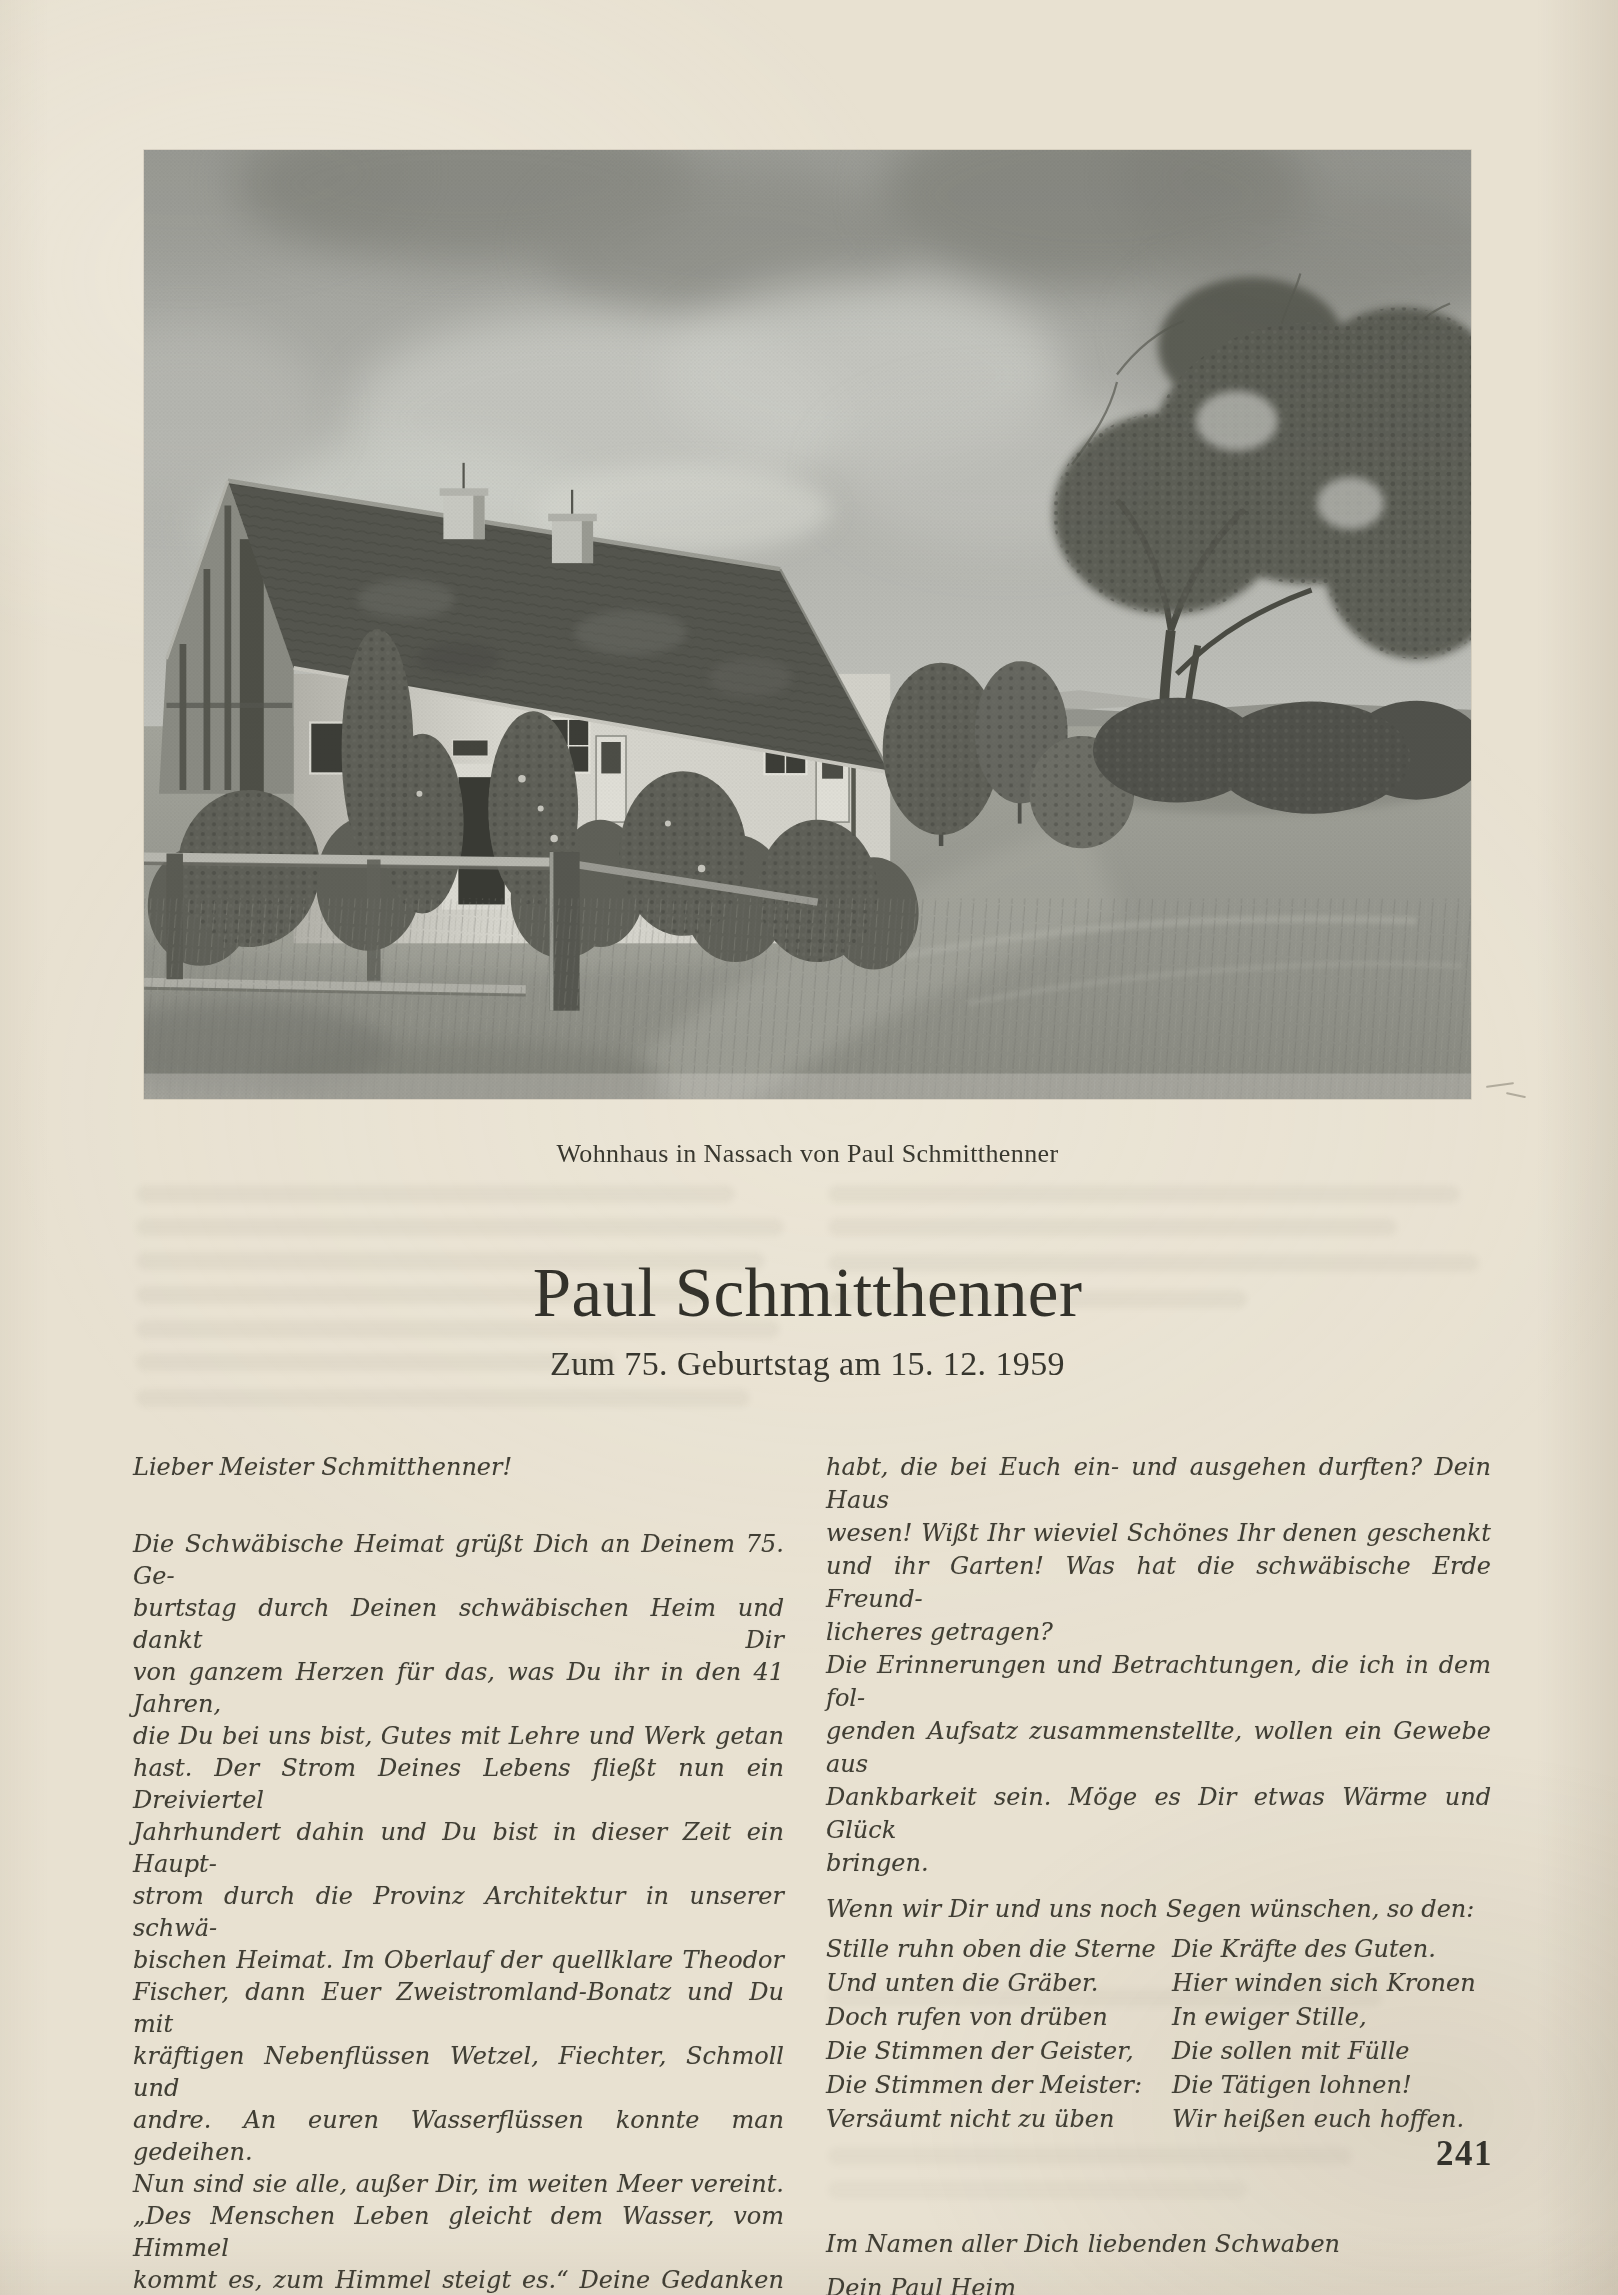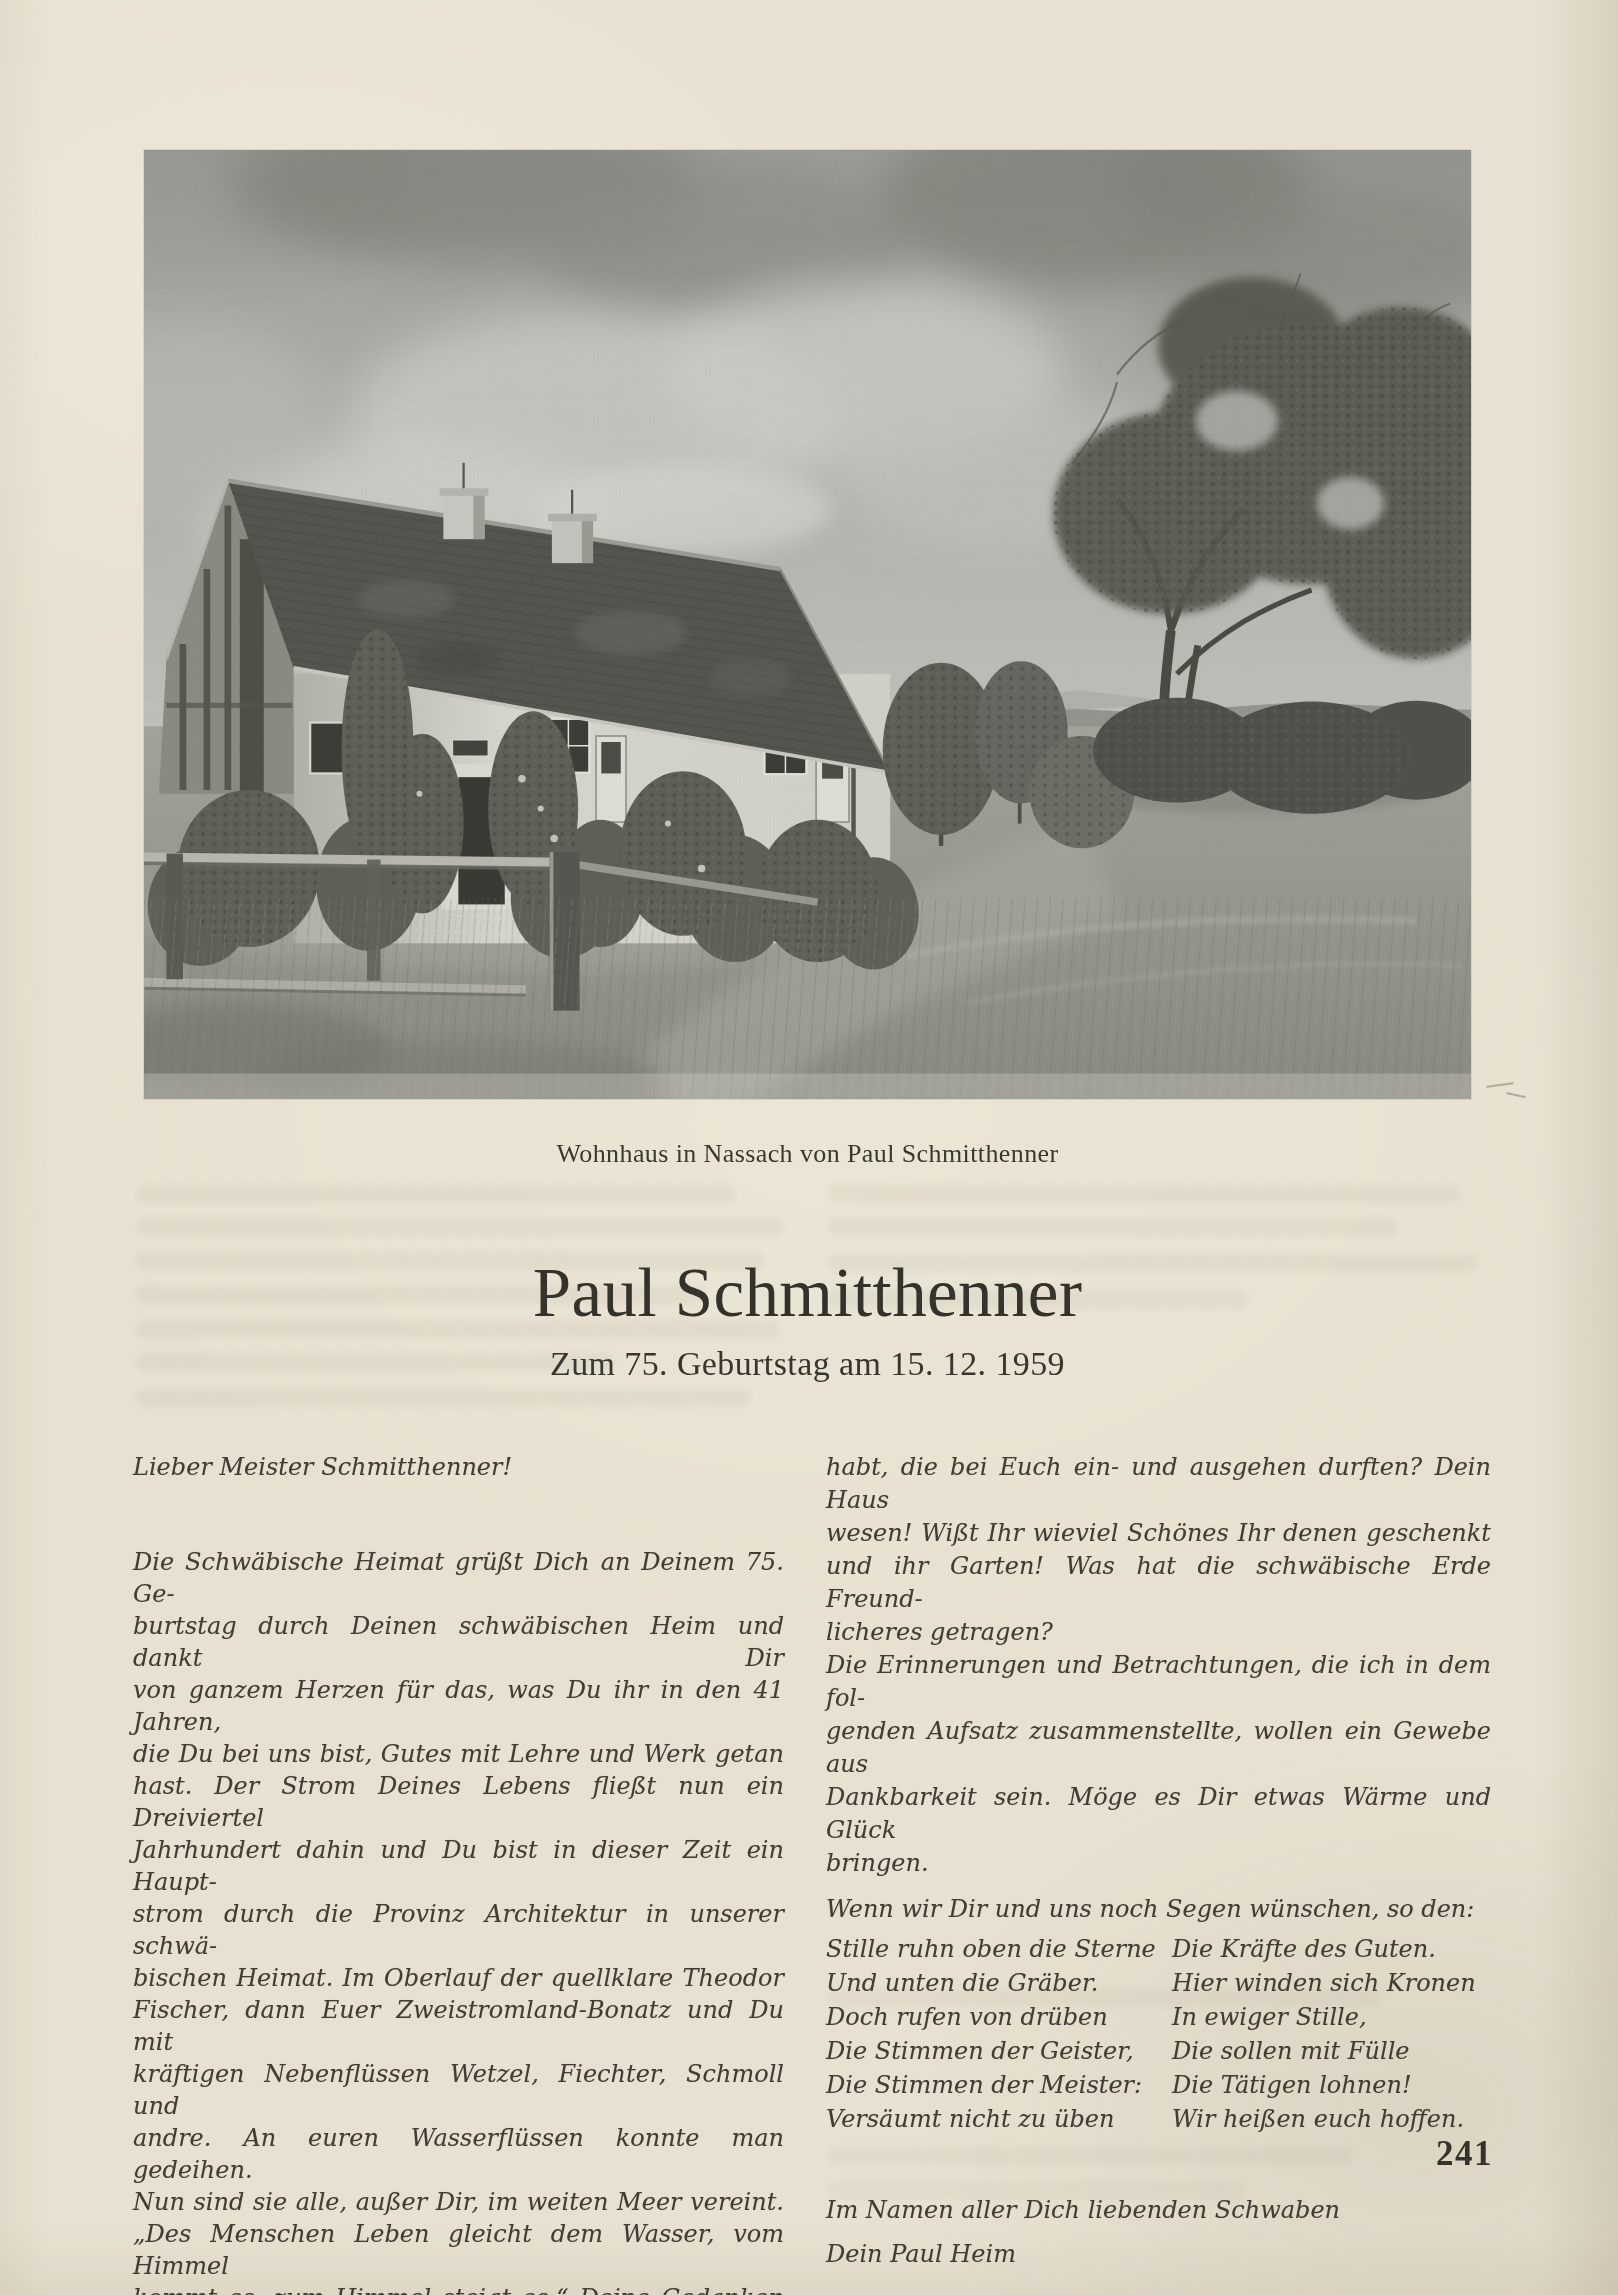--- a/index.html
+++ b/index.html
@@ -29,30 +29,30 @@
     position:absolute;left:144px;top:1345px;width:1327px;text-align:center;
     font-size:34px;letter-spacing:0.4px;color:#37362e;
   }
   .bodytext{
     font-family:"DejaVu Serif", serif;font-style:italic;
     font-size:24px;color:#403e34;
     text-shadow:0 0 0.7px rgba(64,62,52,.25);
   }
   .col-left{position:absolute;left:133px;top:1451px;width:651px;}
   .col-right{position:absolute;left:826px;top:1451px;width:665px;}
-  .salutation{line-height:33px;margin-bottom:62px;}
+  .salutation{line-height:33px;margin-bottom:44px;}
   .jpara .jline{line-height:32px;text-align:justify;text-align-last:justify;}
   .col-right .jpara .jline{line-height:33px;}
   .jpara.endpara .jline:last-child{text-align-last:left;}
   .lead-in{line-height:33px;margin-top:12.7px;}
   .poem{display:flex;margin-top:6px;}
   .poem-col{display:block;}
   .poem-col.first{width:346px;}
   .poem-col .jline{line-height:34px;text-align:left;}
-  .closing{line-height:33px;margin-top:58px;}
+  .closing{line-height:33px;margin-top:92px;}
   .signature{line-height:33px;margin-top:11.2px;padding-right:4.5px;}
   .page-number{
     position:absolute;left:1436px;top:2134px;width:90px;
     font-size:35px;letter-spacing:1.5px;color:#34332c;text-align:left;font-weight:bold;
   }
   
   .ghost{
     position:absolute;height:18px;border-radius:9px;background:#6f6a58;
     opacity:.065;filter:blur(3px);
   }

